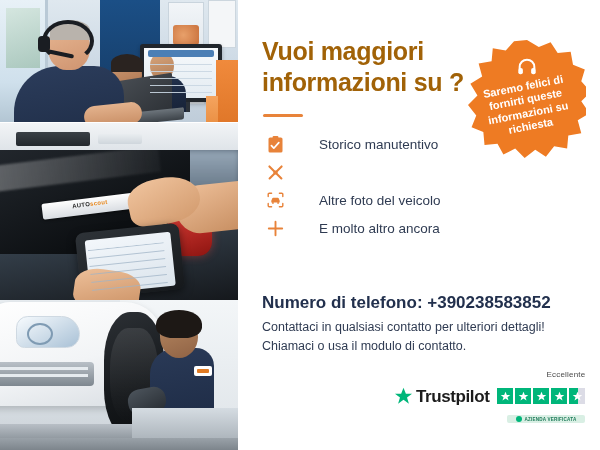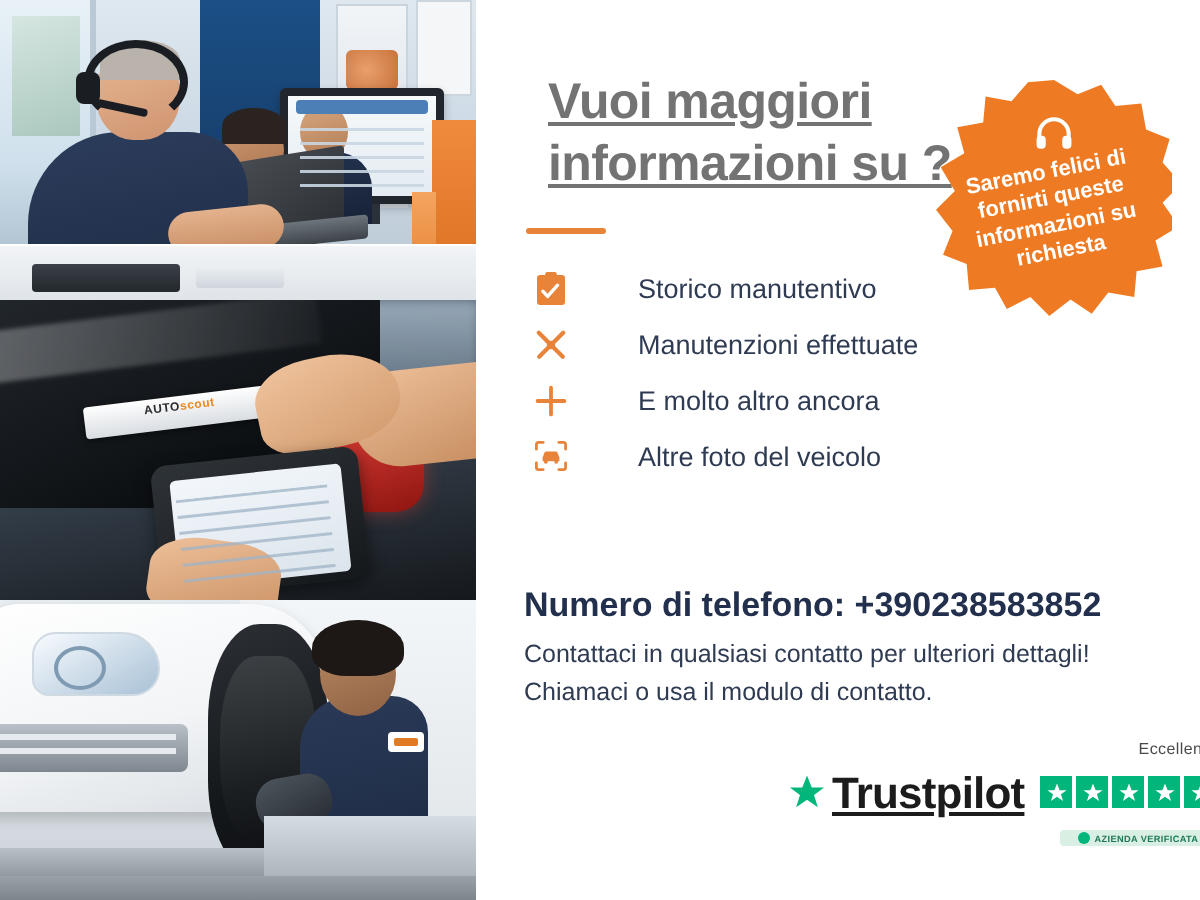--- a/index.html
+++ b/index.html
@@ -357,28 +357,27 @@
   
   .panel {
     position: absolute;
     left: 238px; top: 0;
     width: 362px; height: 450px;
     background: #ffffff;
   }
 
   .headline {
     position: absolute;
-    left: 36px; top: 36px;
+    left: 24px; top: 36px;
     width: 210px;
     font-size: 25px;
     line-height: 1.22;
     font-weight: bold;
-    color: #737373;
+    color: #a16207;
     letter-spacing: -0.3px;
-    text-decoration: underline;
   }
   .divider {
     position: absolute;
     left: 25px; top: 114px;
     width: 40px; height: 3px;
     background: #e8833a;
     border-radius: 2px;
   }
 
   
@@ -471,25 +470,24 @@
     display: flex;
     align-items: center;
     gap: 8px;
   }
   .tp-logo {
     display: flex;
     align-items: center;
     gap: 3px;
   }
   .tp-name {
-    font-size: 22px;
+    font-size: 17px;
     font-weight: bold;
     color: #1c1c1c;
     letter-spacing: -0.4px;
-    text-decoration: underline;
   }
   .tp-right {
     display: flex;
     flex-direction: column;
     align-items: flex-end;
     gap: 9px;
   }
   .tp-rating {
     font-size: 8px;
     color: #4a4a4a;
@@ -633,43 +631,42 @@
         <span class="feature-label">Storico manutentivo</span>
       </div>
 
       <div class="feature">
         <span class="feature-icon">
           <svg width="17" height="17" viewBox="0 0 17 17">
             <path d="M2.4 2.4l12 12M14.6 2.4l-12 12" stroke="#e8833a" stroke-width="2.1" stroke-linecap="round"></path>
             <circle cx="8.5" cy="8.5" r="2.1" fill="#e8833a"></circle>
           </svg>
         </span>
-        <span class="feature-label">Manutenzioni effettuate</span>
       </div>
 
-
-      <div class="feature">
-        <span class="feature-icon">
-          <svg width="17" height="17" viewBox="0 0 17 17">
-            <path d="M8.5 1.8v13.4M1.8 8.5h13.4" stroke="#e8833a" stroke-width="1.9" stroke-linecap="round"></path>
-          </svg>
-        </span>
-        <span class="feature-label">E molto altro ancora</span>
-      </div>
 
       <div class="feature">
         <span class="feature-icon">
           <svg width="17" height="16" viewBox="0 0 17 16">
             <path d="M1.2 4.6V2.2a1 1 0 0 1 1-1h2.4M15.8 4.6V2.2a1 1 0 0 0-1-1h-2.4M1.2 11.4v2.4a1 1 0 0 0 1 1h2.4M15.8 11.4v2.4a1 1 0 0 1-1 1h-2.4" fill="none" stroke="#e8833a" stroke-width="1.4" stroke-linecap="round"></path>
             <path d="M4.3 10.6h8.4v-1.9l-1-2.4a1 1 0 0 0-.9-.6H6.2a1 1 0 0 0-.9.6l-1 2.4z" fill="#e8833a"></path>
             <circle cx="5.9" cy="10.9" r="0.95" fill="#e8833a"></circle>
             <circle cx="11.1" cy="10.9" r="0.95" fill="#e8833a"></circle>
           </svg>
         </span>
         <span class="feature-label">Altre foto del veicolo</span>
+      </div>
+
+      <div class="feature">
+        <span class="feature-icon">
+          <svg width="17" height="17" viewBox="0 0 17 17">
+            <path d="M8.5 1.8v13.4M1.8 8.5h13.4" stroke="#e8833a" stroke-width="1.9" stroke-linecap="round"></path>
+          </svg>
+        </span>
+        <span class="feature-label">E molto altro ancora</span>
       </div>
     </div>
 
     <div class="phone-line">Numero di telefono: +390238583852</div>
     <div class="contact-text">
       <div>Contattaci in qualsiasi contatto per ulteriori dettagli!</div>
       <div>Chiamaci o usa il modulo di contatto.</div>
     </div>
 
     <div class="trustpilot">

